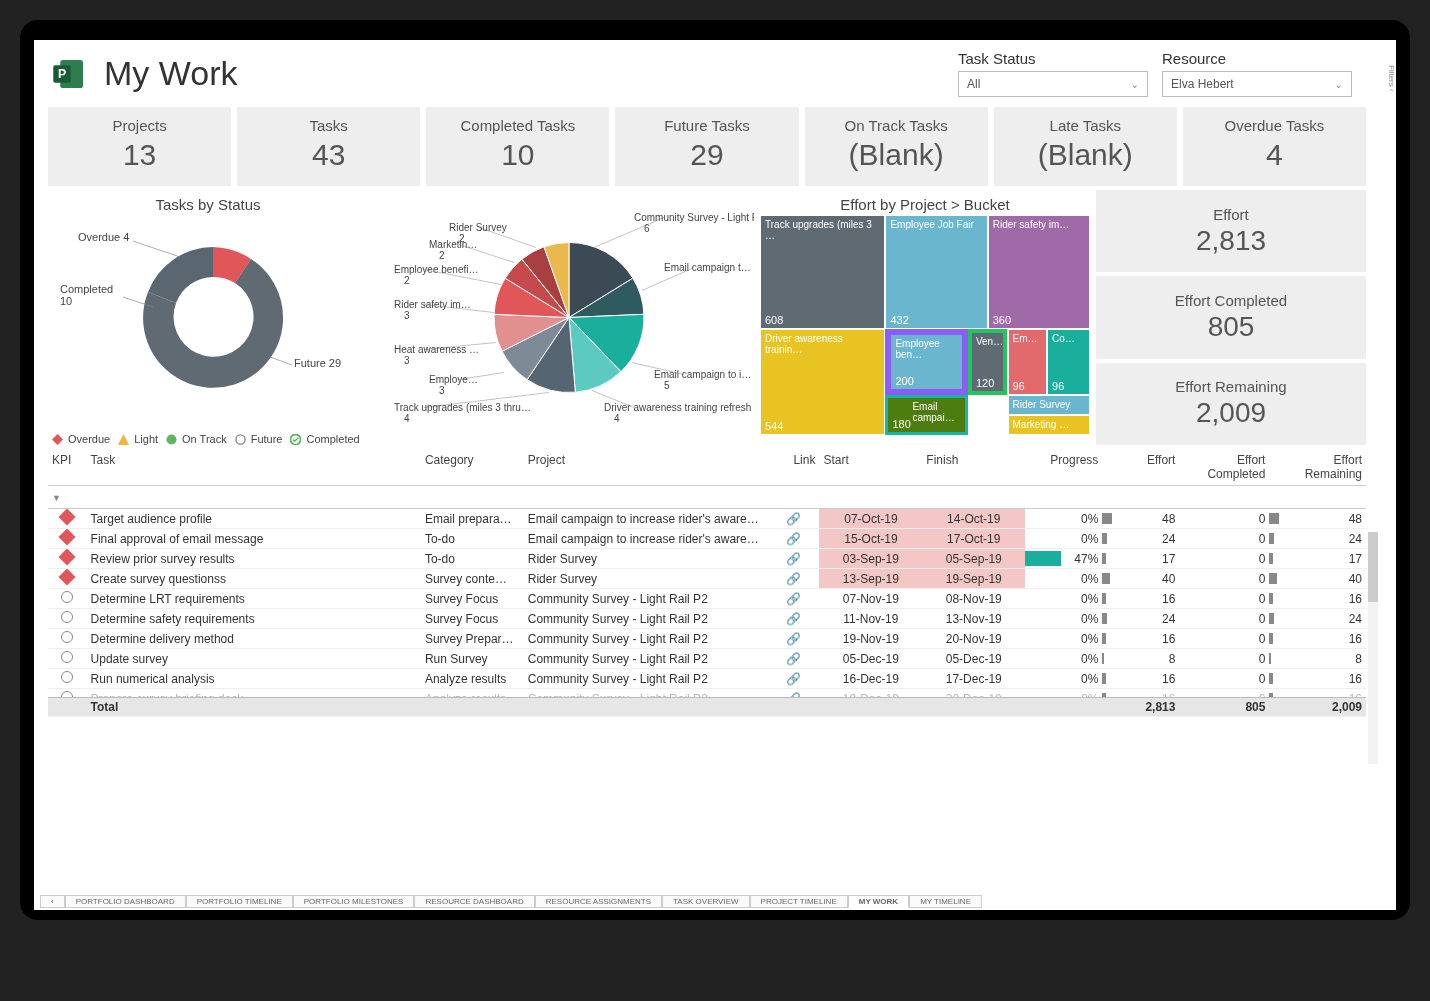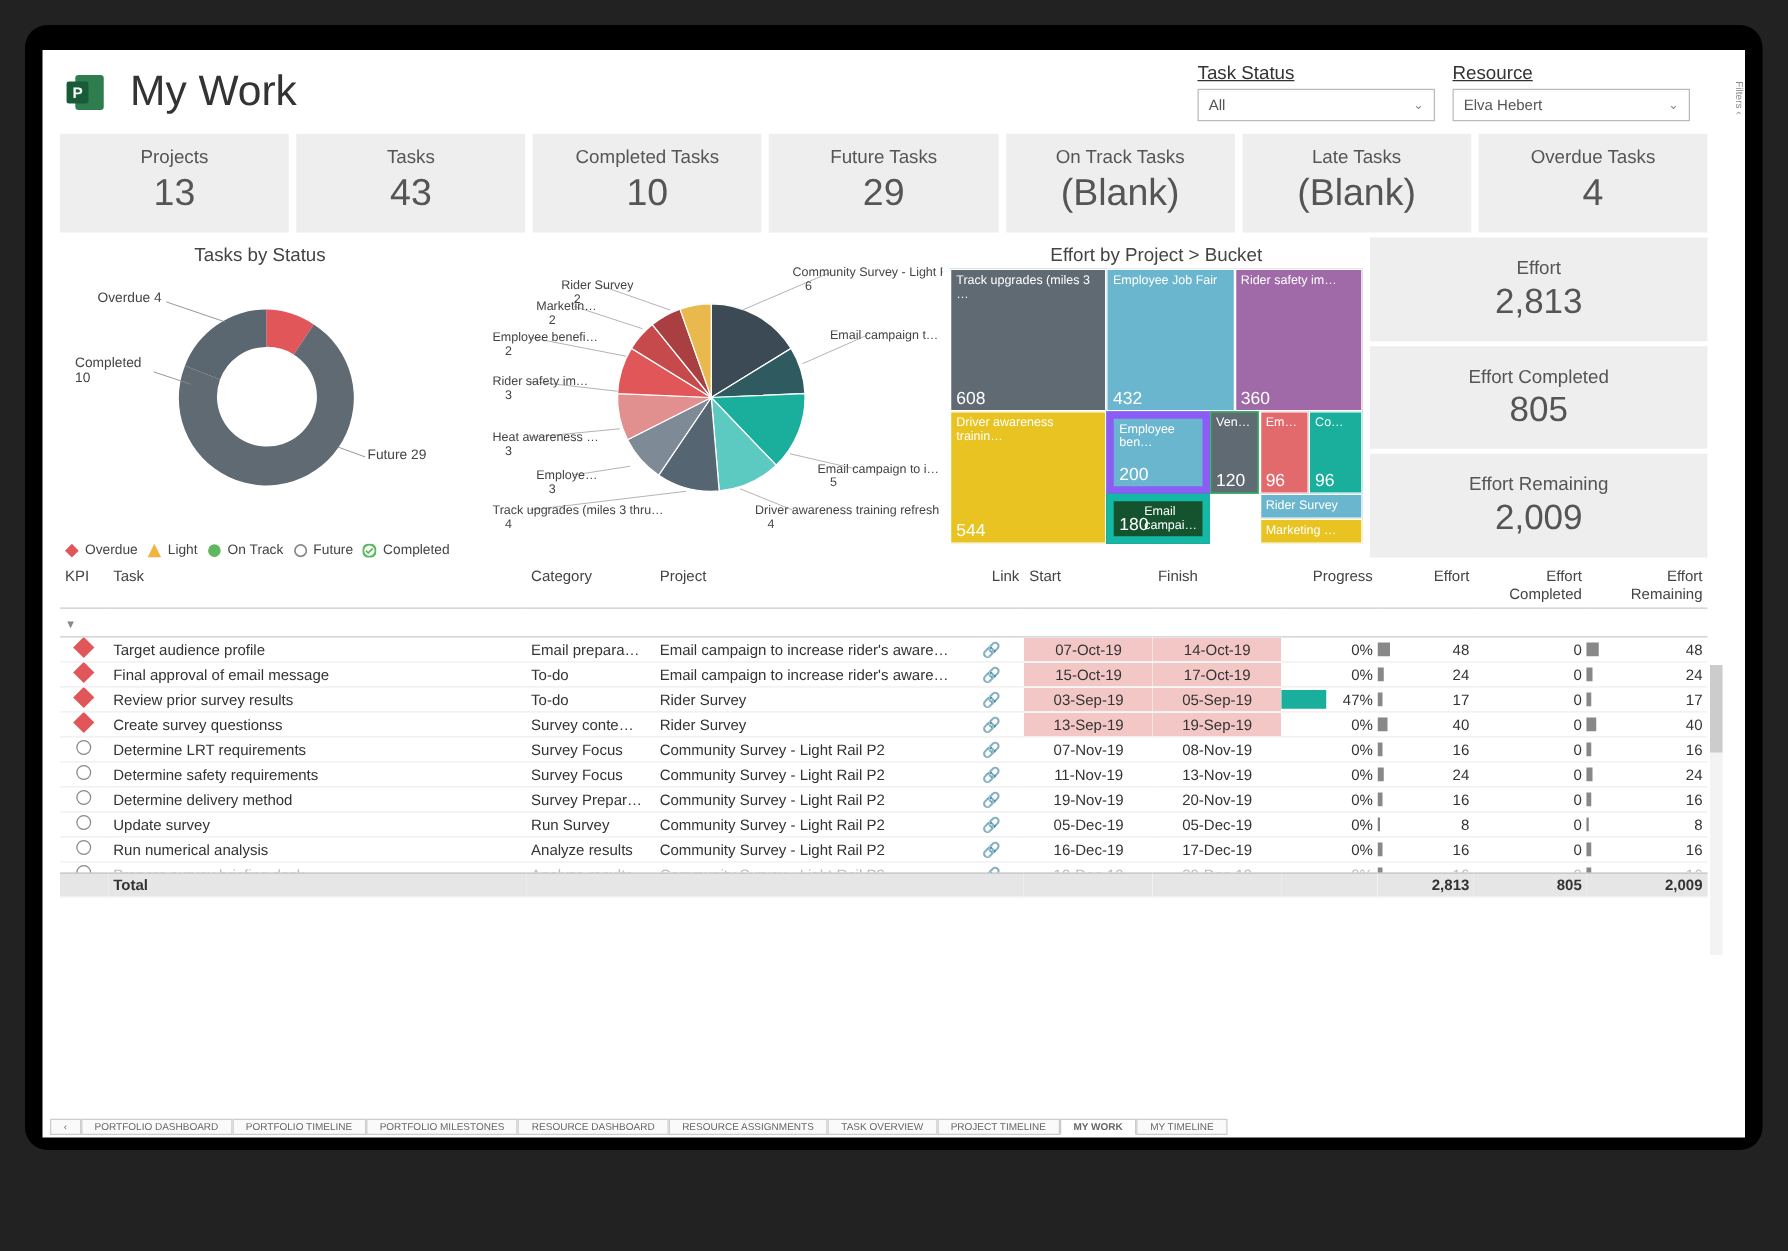--- a/index.html
+++ b/index.html
@@ -5,21 +5,21 @@
 * { box-sizing: border-box; margin: 0; padding: 0; font-family: "Segoe UI", Arial, sans-serif; }
 body { background: #222; padding: 20px; }
 .frame { background: #000; border-radius: 18px; padding: 20px 14px 10px 14px; width: 1390px; margin: 0 auto; position: relative; }
 .screen { background: #fff; width: 100%; height: 870px; position: relative; overflow: hidden; }
 .header { display: flex; align-items: center; padding: 10px 14px 4px 14px; gap: 14px; }
 .logo { width: 42px; height: 42px; position: relative; }
 .logo svg { width: 100%; height: 100%; }
 .title { font-size: 34px; font-weight: 300; color: #333; flex: 1; }
 .filters { display: flex; gap: 14px; padding-right: 30px; }
 .filter { width: 190px; }
-.filter-label { font-size: 15px; color: #333; margin-bottom: 4px; display: block; text-decoration: underline; }
+.filter-label { font-size: 15px; color: #333; margin-bottom: 4px; display: block; }
 .dropdown { border: 1px solid #bbb; background: #fff; height: 26px; display: flex; align-items: center; padding: 0 8px; font-size: 12px; color: #555; justify-content: space-between; cursor: pointer; }
 .chev { font-size: 10px; color: #888; }
 .filters-sidebar { position: absolute; right: 0; top: 5px; width: 18px; font-size: 8px; color: #888; writing-mode: vertical-rl; text-align: center; padding-top: 20px;}
 .cards-row { display: flex; gap: 6px; padding: 6px 30px 4px 14px; }
 .card { flex: 1; background: #eee; text-align: center; padding: 10px 4px 14px 4px; }
 .card-lab { font-size: 15px; color: #555; font-weight: 300; margin-bottom: 4px; }
 .card-val { font-size: 30px; color: #555; font-weight: 300; }
 .charts-row { display: flex; gap: 6px; padding: 0 30px 4px 14px; }
 .chart-col { display: flex; flex-direction: column; }
 .chart-title { font-size: 15px; color: #444; text-align: center; padding: 6px 0 2px 0; font-weight: 400;}
@@ -32,21 +32,21 @@
 .effort-val { font-size: 28px; color: #555; font-weight: 300; margin-top: 2px;}
 .chart-body { flex: 1; position: relative; }
 svg.chart { width: 100%; height: 100%; }
 .legend { display: flex; gap: 8px; padding: 4px 0 0 4px; font-size: 11px; color: #444; flex-wrap: wrap;}
 .lg-item { display: flex; align-items: center; gap: 5px; }
 .lg-sw { width: 11px; height: 11px; }
 .pielab { font-size: 10px; fill: #444; }
 .donutlab { font-size: 11px; fill: #444; }
 .treemap { width: 100%; height: 220px; position: relative; font-size: 10px; color: #fff; }
 .tm-cell { position: absolute; padding: 3px 4px; overflow: hidden; }
-.tm-cell .tm-val { position: absolute; bottom: 2px; left: 4px; font-size: 14px;}
+.tm-cell .tm-val { position: absolute; bottom: 2px; left: 4px; font-size: 11px;}
 .table-wrap { padding: 0 30px 0 14px; position: relative; }
 table.grid { width: 100%; border-collapse: collapse; font-size: 12px; }
 table.grid th { text-align: left; padding: 4px 4px; border-bottom: 1px solid #ccc; color: #444; font-weight: 400; background:#fff; vertical-align: top;}
 table.grid td { padding: 2px 4px; border-bottom: 1px solid #eee; color: #333; white-space: nowrap; overflow: hidden; text-overflow: ellipsis; }
 .num { text-align: right !important; }
 .kpi-diamond { width: 12px; height: 12px; background: #e15759; transform: rotate(45deg); display: inline-block; }
 .kpi-circle { width: 12px; height: 12px; border: 1.5px solid #888; border-radius: 50%; display: inline-block; }
 .date-cell { text-align: center; }
 .date-cell.overdue { background: #f4c7c7; }
 .progress-cell { position: relative; text-align: right; padding-right: 4px !important;}
@@ -253,25 +253,25 @@
      <span class="tm-val">432</span>
     </div>
             <div class="tm-cell" style="left:69%;top:0%;width:31%;height:52%;background:#a06aa8;border:1px solid #fff;">
      <span>Rider safety im…</span>
      <span class="tm-val">360</span>
     </div>
             <div class="tm-cell" style="left:38%;top:52%;width:25%;height:30%;background:#6bb6cf;border:6px solid #8b5cf6;">
      <span>Employee ben…</span>
      <span class="tm-val">200</span>
     </div>
-            <div class="tm-cell" style="left:38%;top:82%;width:25%;height:18%;background:#14532d;border:6px solid #14b8a6;padding-left:24px;">
+            <div class="tm-cell" style="left:38%;top:82%;width:25%;height:18%;background:#4d7c0f;border:3px solid #14b8a6;padding-left:24px;">
      <span>Email campai…</span>
      <span class="tm-val">180</span>
     </div>
-            <div class="tm-cell" style="left:63%;top:52%;width:12%;height:30%;background:#606a73;border:1px solid #22c55e;">
+            <div class="tm-cell" style="left:63%;top:52%;width:12%;height:30%;background:#606a73;border:4px solid #22c55e;">
      <span>Ven…</span>
      <span class="tm-val">120</span>
     </div>
             <div class="tm-cell" style="left:75%;top:52%;width:12%;height:30%;background:#e36a6c;border:1px solid #fff;">
      <span>Em…</span>
      <span class="tm-val">96</span>
     </div>
             <div class="tm-cell" style="left:87%;top:52%;width:13%;height:30%;background:#1aaf9c;border:1px solid #fff;">
      <span>Co…</span>
      <span class="tm-val">96</span>

